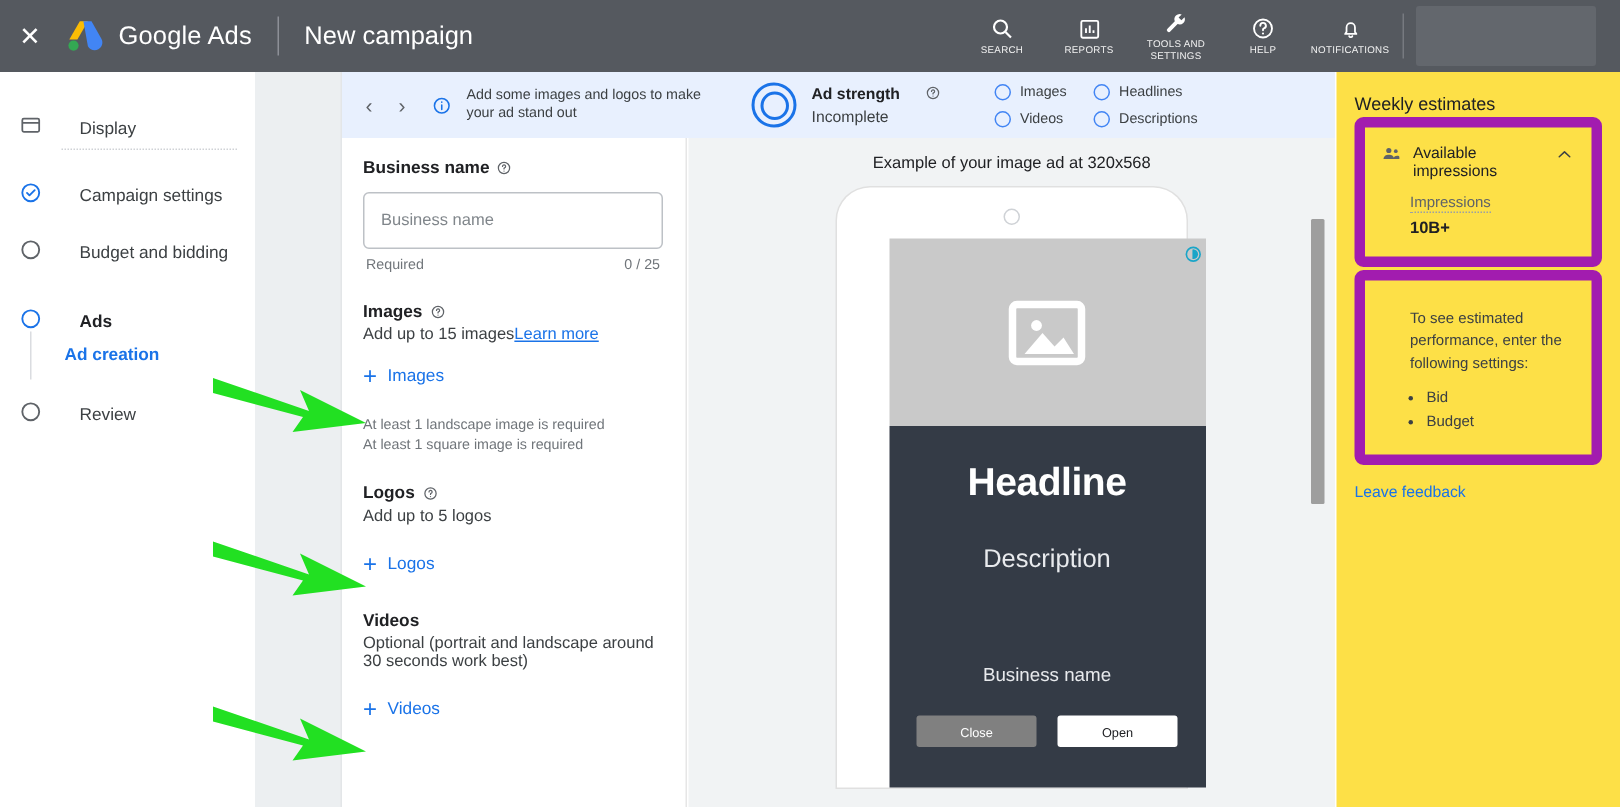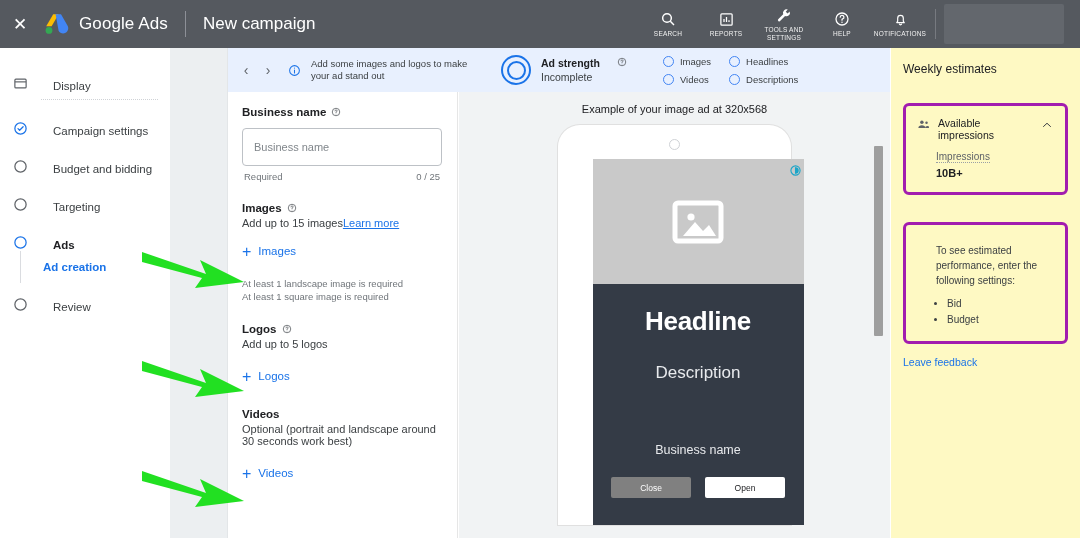--- a/index.html
+++ b/index.html
@@ -129,24 +129,24 @@
   .btn-open { width: 80px; height: 21px; background: #fff; color: #202124; border-radius: 2px;
               font-size: 8.5px; display: flex; align-items: center; justify-content: center; }
 
   .scrollbar-track { position: absolute; right: 3px; top: 44px; width: 9px; height: 446px; background: transparent; }
   .scrollbar-thumb { position: absolute; right: 3px; top: 98px; width: 9px; height: 190px;
                      background: #9e9e9e; border-radius: 1px; }
 
   
   .rightpanel {
     position: absolute; left: 891px; top: 48px; width: 189px; height: 490px;
-    background: #fef9c3; padding: 14px 12px 0 12px;
+    background: #fde047; padding: 14px 12px 0 12px;
   }
   .rp-title { font-size: 12px; color: #202124; }
-  .card { margin-top: 27px; border: 3px solid #a21caf; border-radius: 6px; padding: 11px 12px 13px 11px; }
+  .card { margin-top: 2px; border: 7px solid #a21caf; border-radius: 6px; padding: 11px 12px 13px 11px; }
   .card-head { display: flex; align-items: flex-start; gap: 8px; }
   .card-head .ctitle { font-size: 10.5px; color: #202124; flex: 1; }
   .chev-up { width: 12px; height: 12px; flex: none; }
   .card-body { font-size: 10px; color: #3c4043; line-height: 15px; margin-top: 7px; margin-left: 19px; }
   .dotted-label { font-size: 10px; color: #5f6368; border-bottom: 1px dotted #9aa0a6;
                   display: inline-block; margin-top: 10px; margin-left: 19px; }
   .bigval { font-size: 11px; font-weight: bold; color: #202124; margin-left: 19px; margin-top: 3px; }
   .bullets { margin: 8px 0 0 30px; }
   .bullets li { font-size: 10px; color: #3c4043; line-height: 16px; }
   .feedback { font-size: 10.5px; color: #1a73e8; margin-top: 12px; cursor: pointer; }
@@ -261,28 +261,20 @@
     <div class="nav-row">
       <span class="nav-icon">
         <svg width="15" height="15" viewBox="0 0 24 24" fill="none" stroke="#5f6368" stroke-width="2">
             <circle cx="12" cy="12" r="9"></circle>
           </svg>
       </span>
       <span class="nlabel">Budget and bidding</span>
     </div>
     <div class="nav-gap"></div>
 
-    <div class="nav-row">
-      <span class="nav-icon">
-        <svg width="15" height="15" viewBox="0 0 24 24" fill="none" stroke="#5f6368" stroke-width="2">
-            <circle cx="12" cy="12" r="9"></circle>
-          </svg>
-      </span>
-      <span class="nlabel">Targeting</span>
-    </div>
     <div class="nav-gap"></div>
 
     <div class="nav-row active">
       <span class="nav-icon">
         <svg width="15" height="15" viewBox="0 0 24 24" fill="none" stroke="#1a73e8" stroke-width="2">
             <circle cx="12" cy="12" r="9"></circle>
           </svg>
       </span>
       <span class="nlabel">Ads</span>
     </div>

